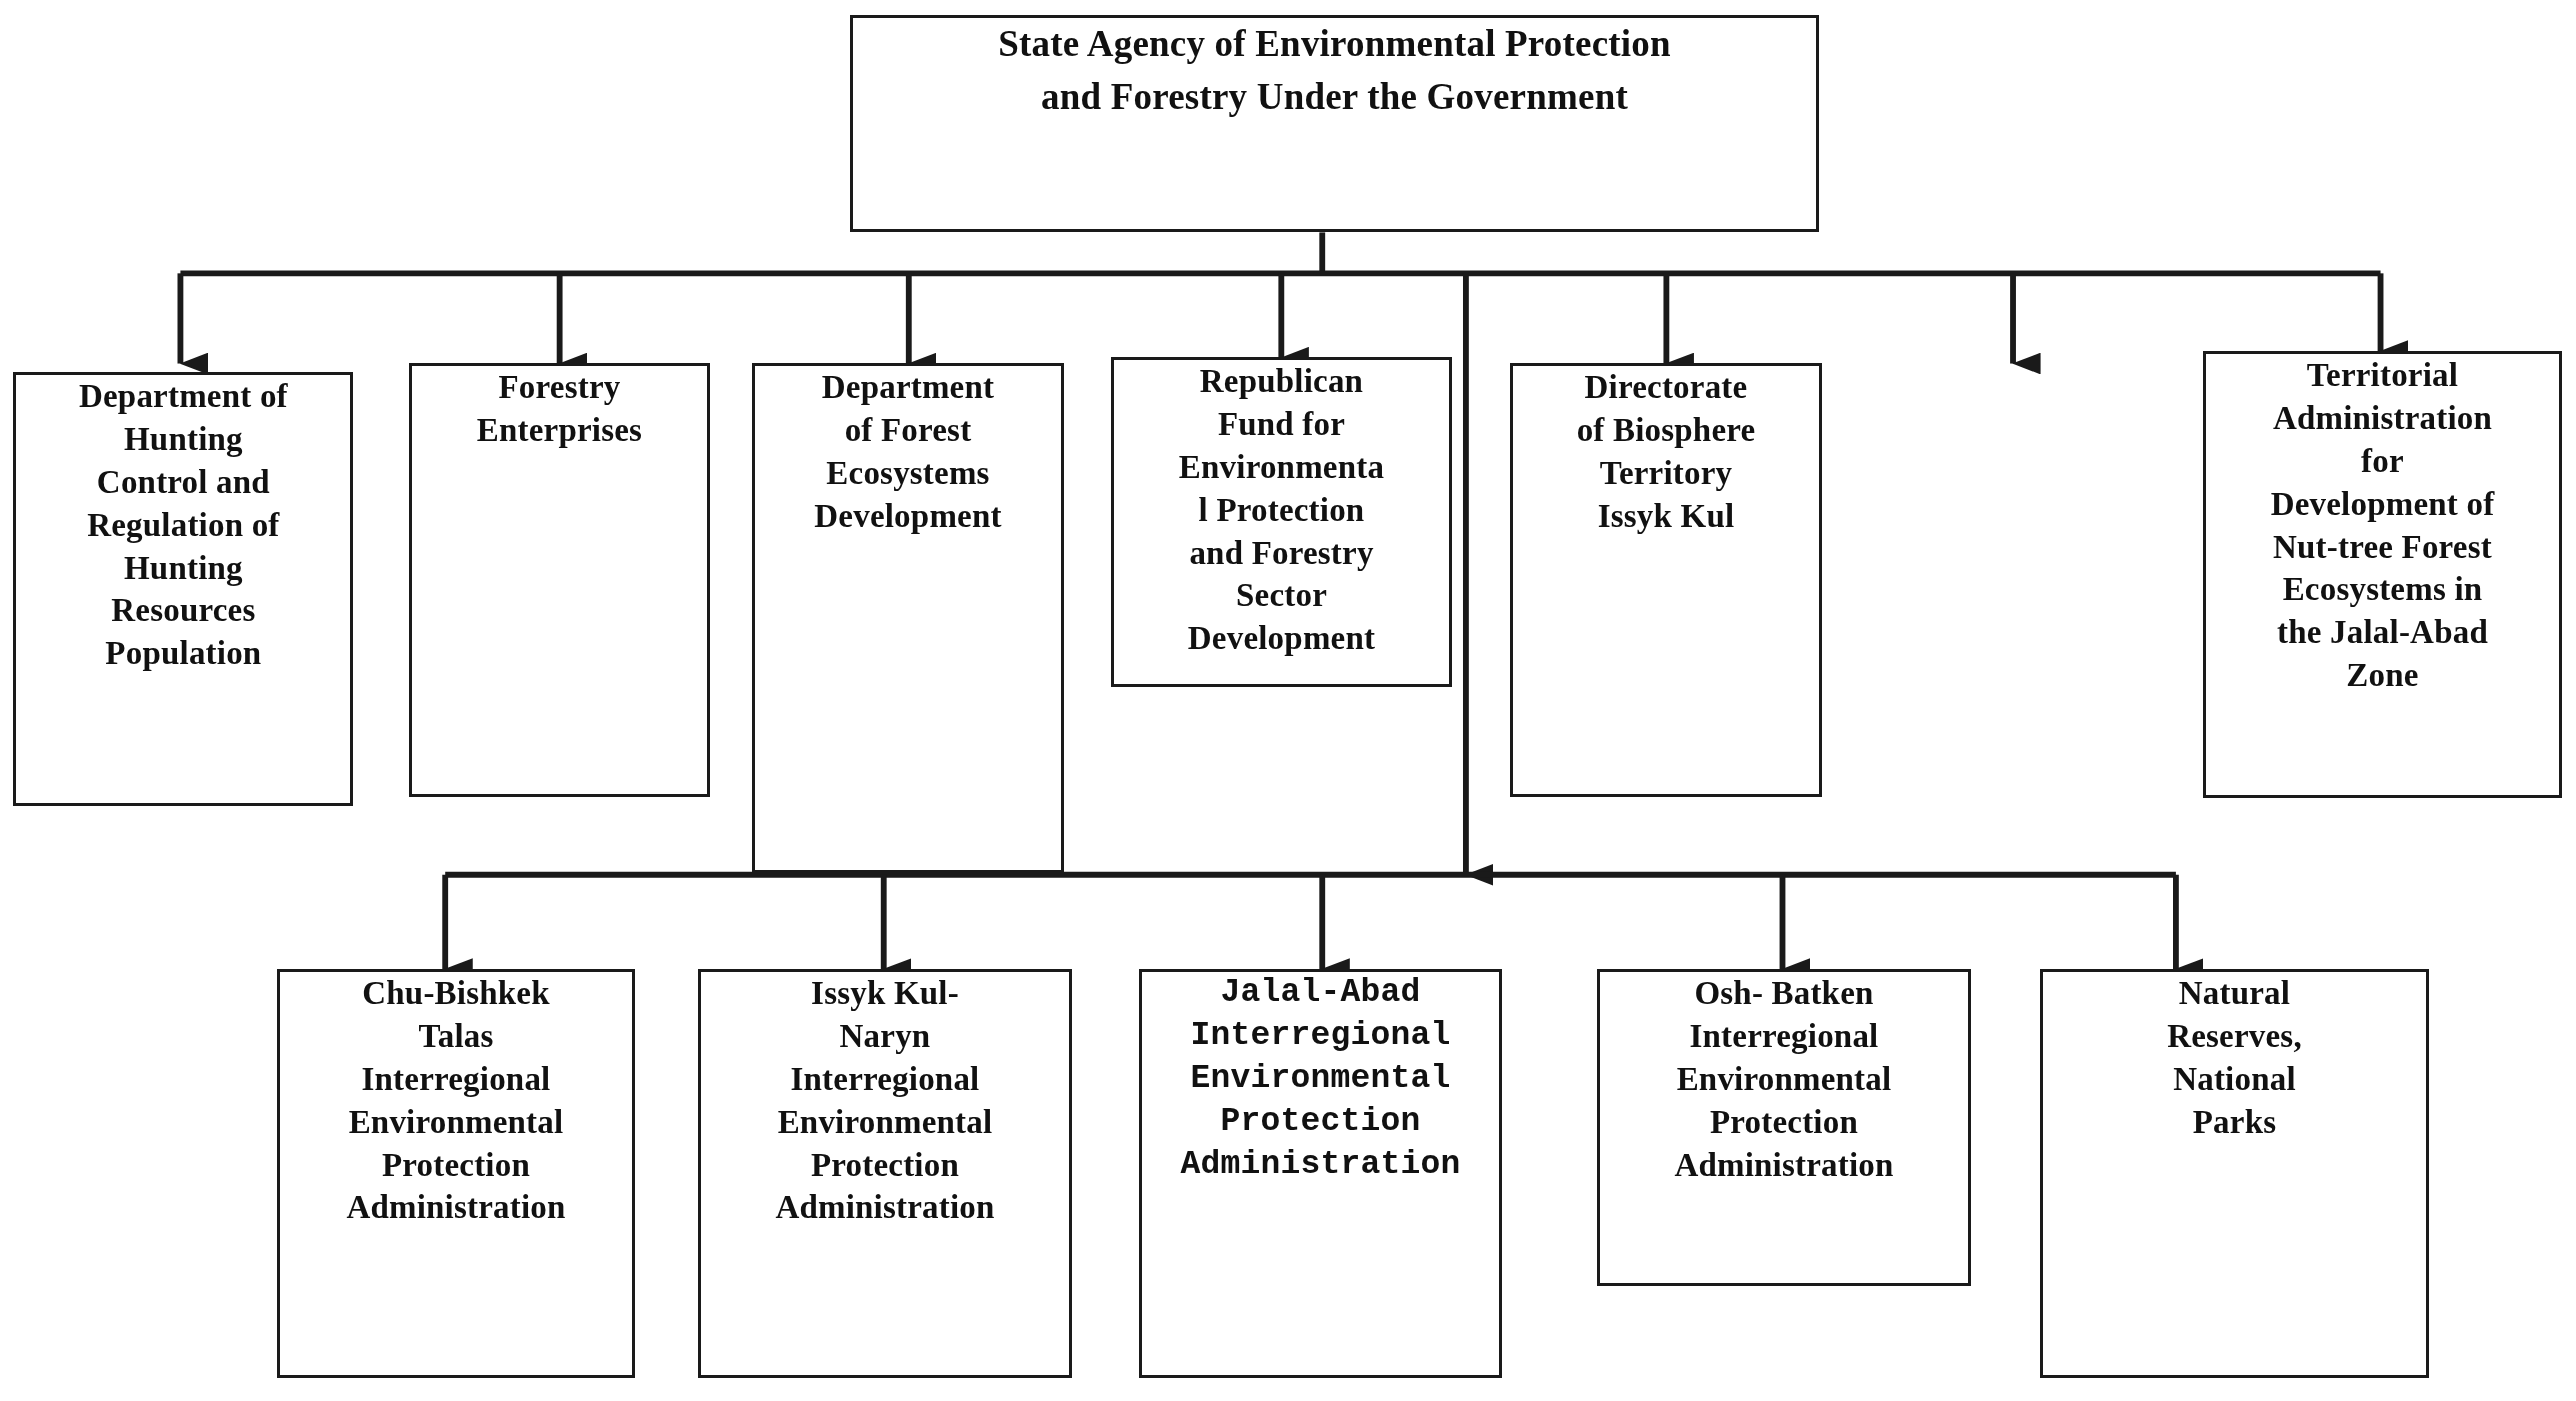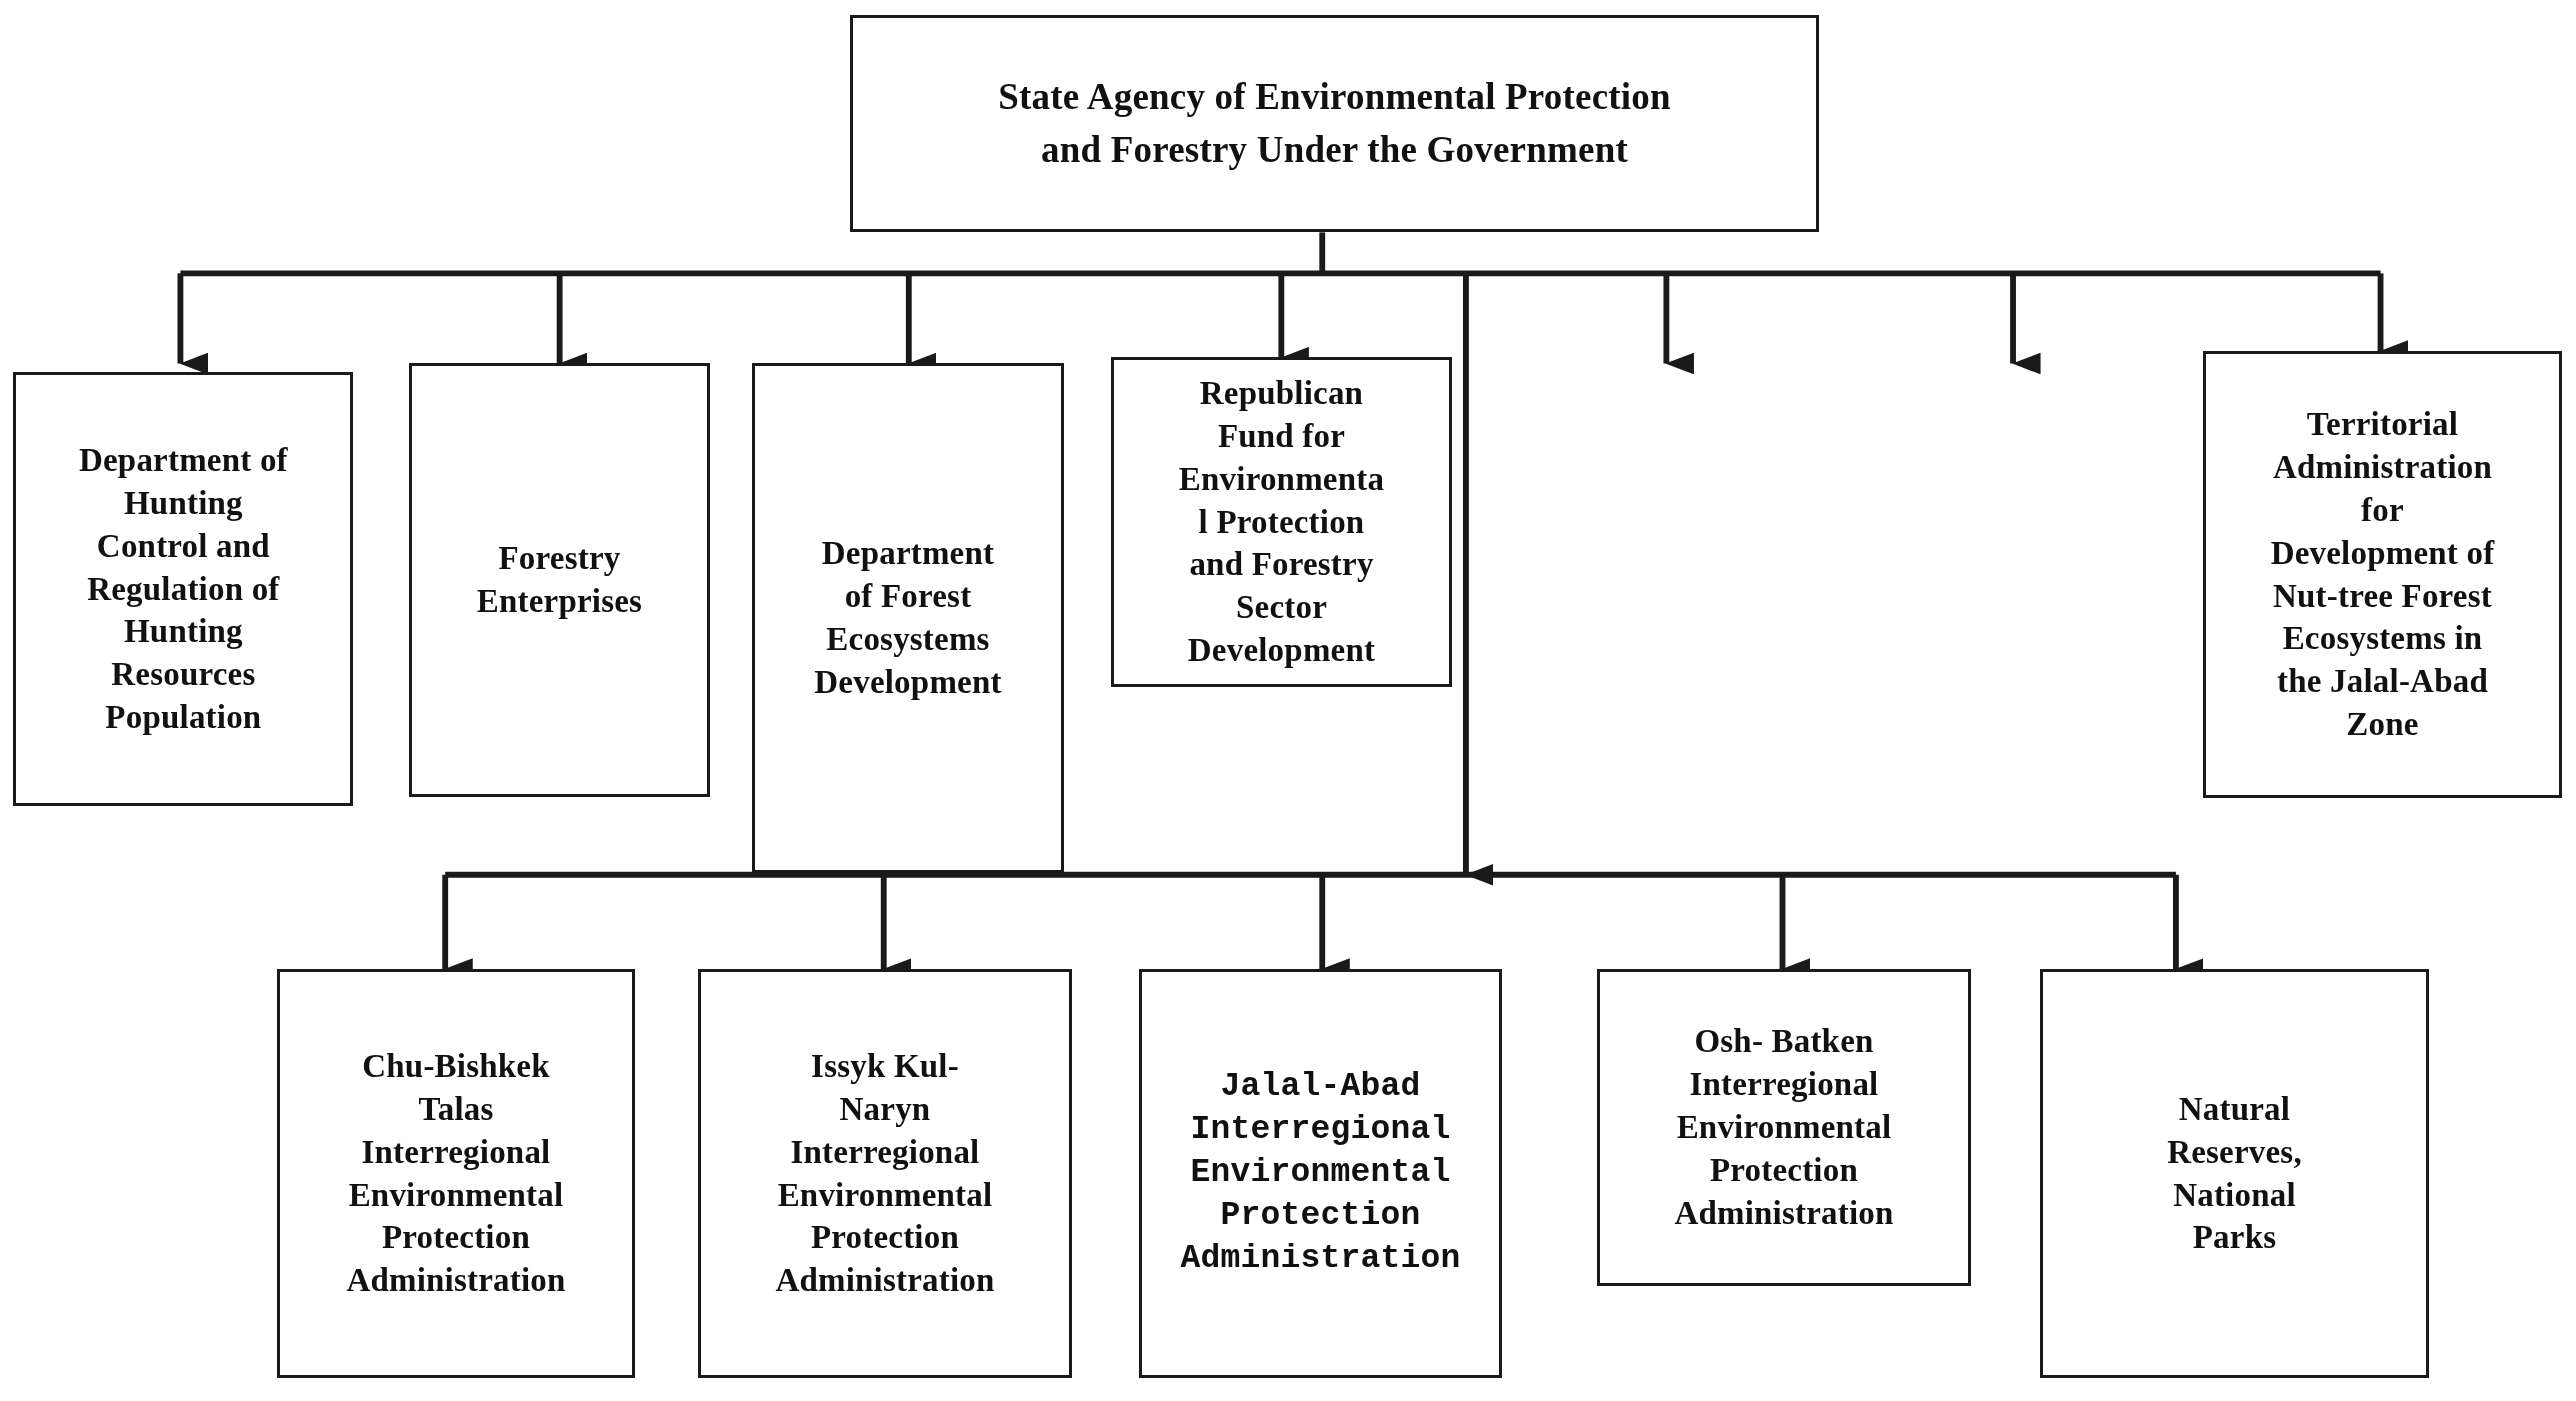--- a/index.html
+++ b/index.html
@@ -22,21 +22,20 @@
     width: 2576px;
     height: 1402px;
     pointer-events: none;
   }
   .node-box {
     position: absolute;
     box-sizing: border-box;
     background: #ffffff;
     border: 3.3px solid #1a1a1a;
     display: flex;
-    align-items: center;
     justify-content: center;
     text-align: center;
     z-index: 2;
   }
   .node-label {
     font-weight: bold;
     color: #111111;
     line-height: 1.30;
     letter-spacing: 0.2px;
     padding: 0 6.7px;
@@ -110,20 +109,26 @@
   </div>
   <div class="node-box lvl2-box" id="node-l2-3" style="left: 1111px; top: 357px; width: 341px; height: 330px;">
     <span class="node-label">Republican
 Fund for
 Environmenta
 l Protection
 and Forestry
 Sector
 Development</span>
   </div>
+  <div class="node-box lvl2-box" id="node-l2-4" style="left: 1510px; top: 363px; width: 312px; height: 434px;">
+    <span class="node-label">Directorate
+of Biosphere
+Territory
+Issyk Kul</span>
+  </div>
   <div class="node-box lvl2-box" id="node-l2-6" style="left: 2203px; top: 351px; width: 359px; height: 447px;">
     <span class="node-label">Territorial
 Administration
 for
 Development of
 Nut-tree Forest
 Ecosystems in
 the Jalal-Abad
 Zone</span>
   </div>

